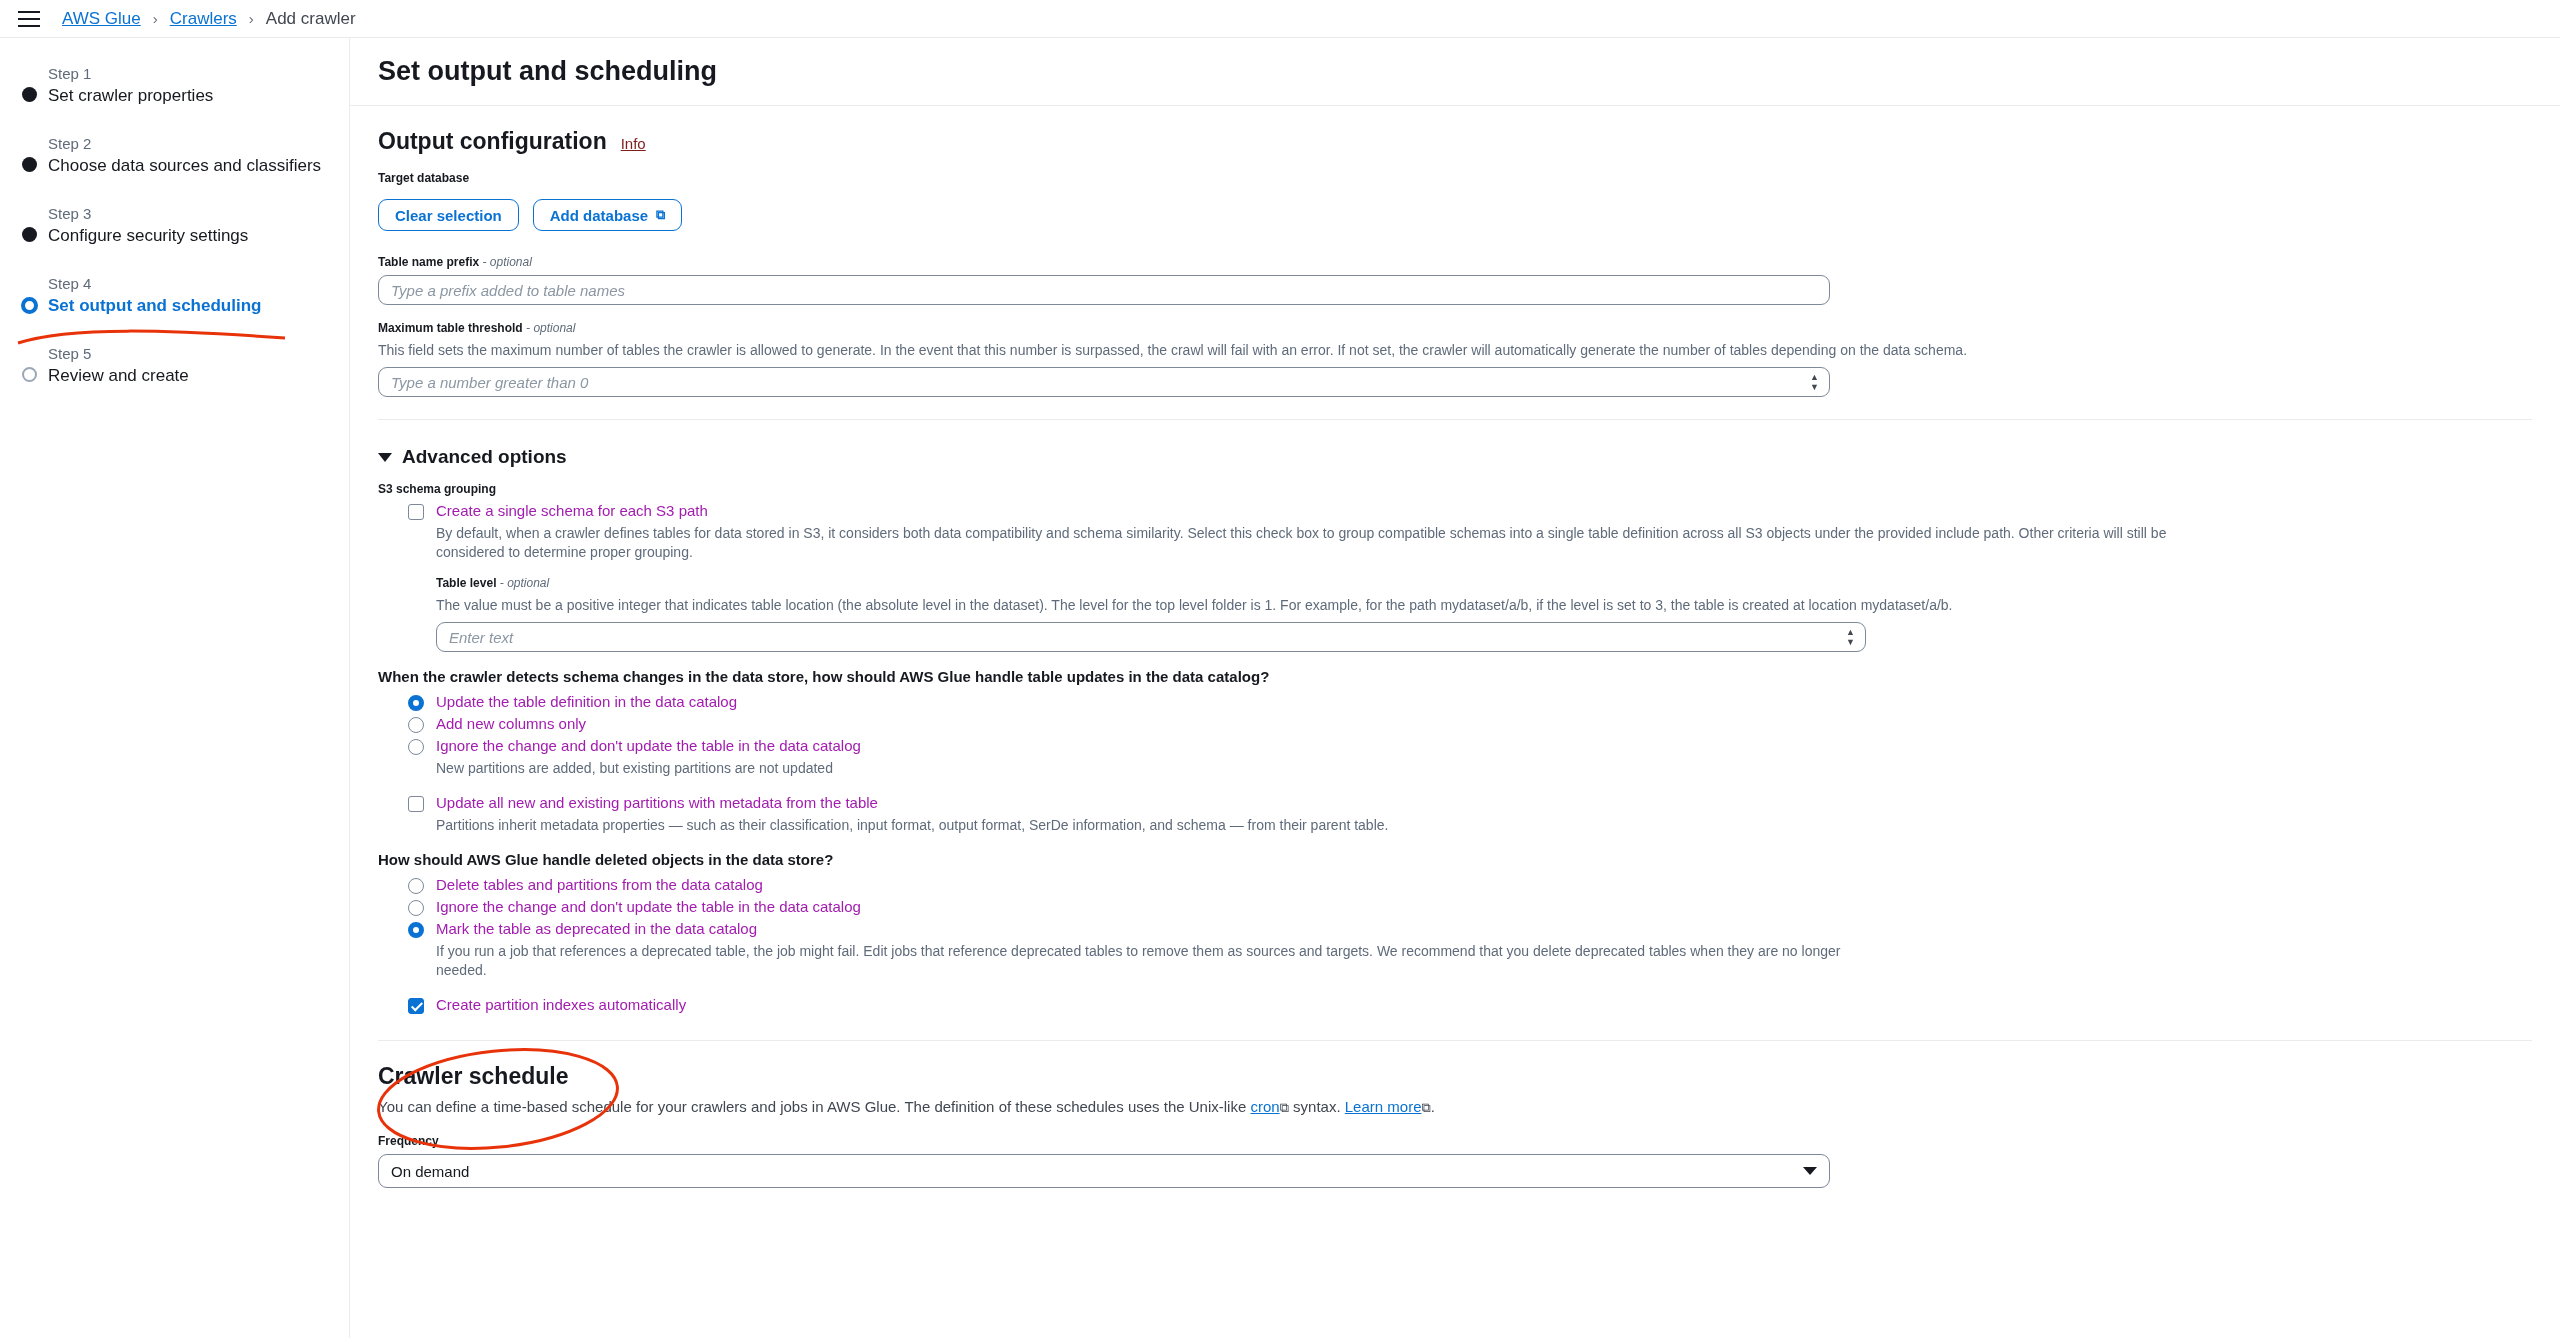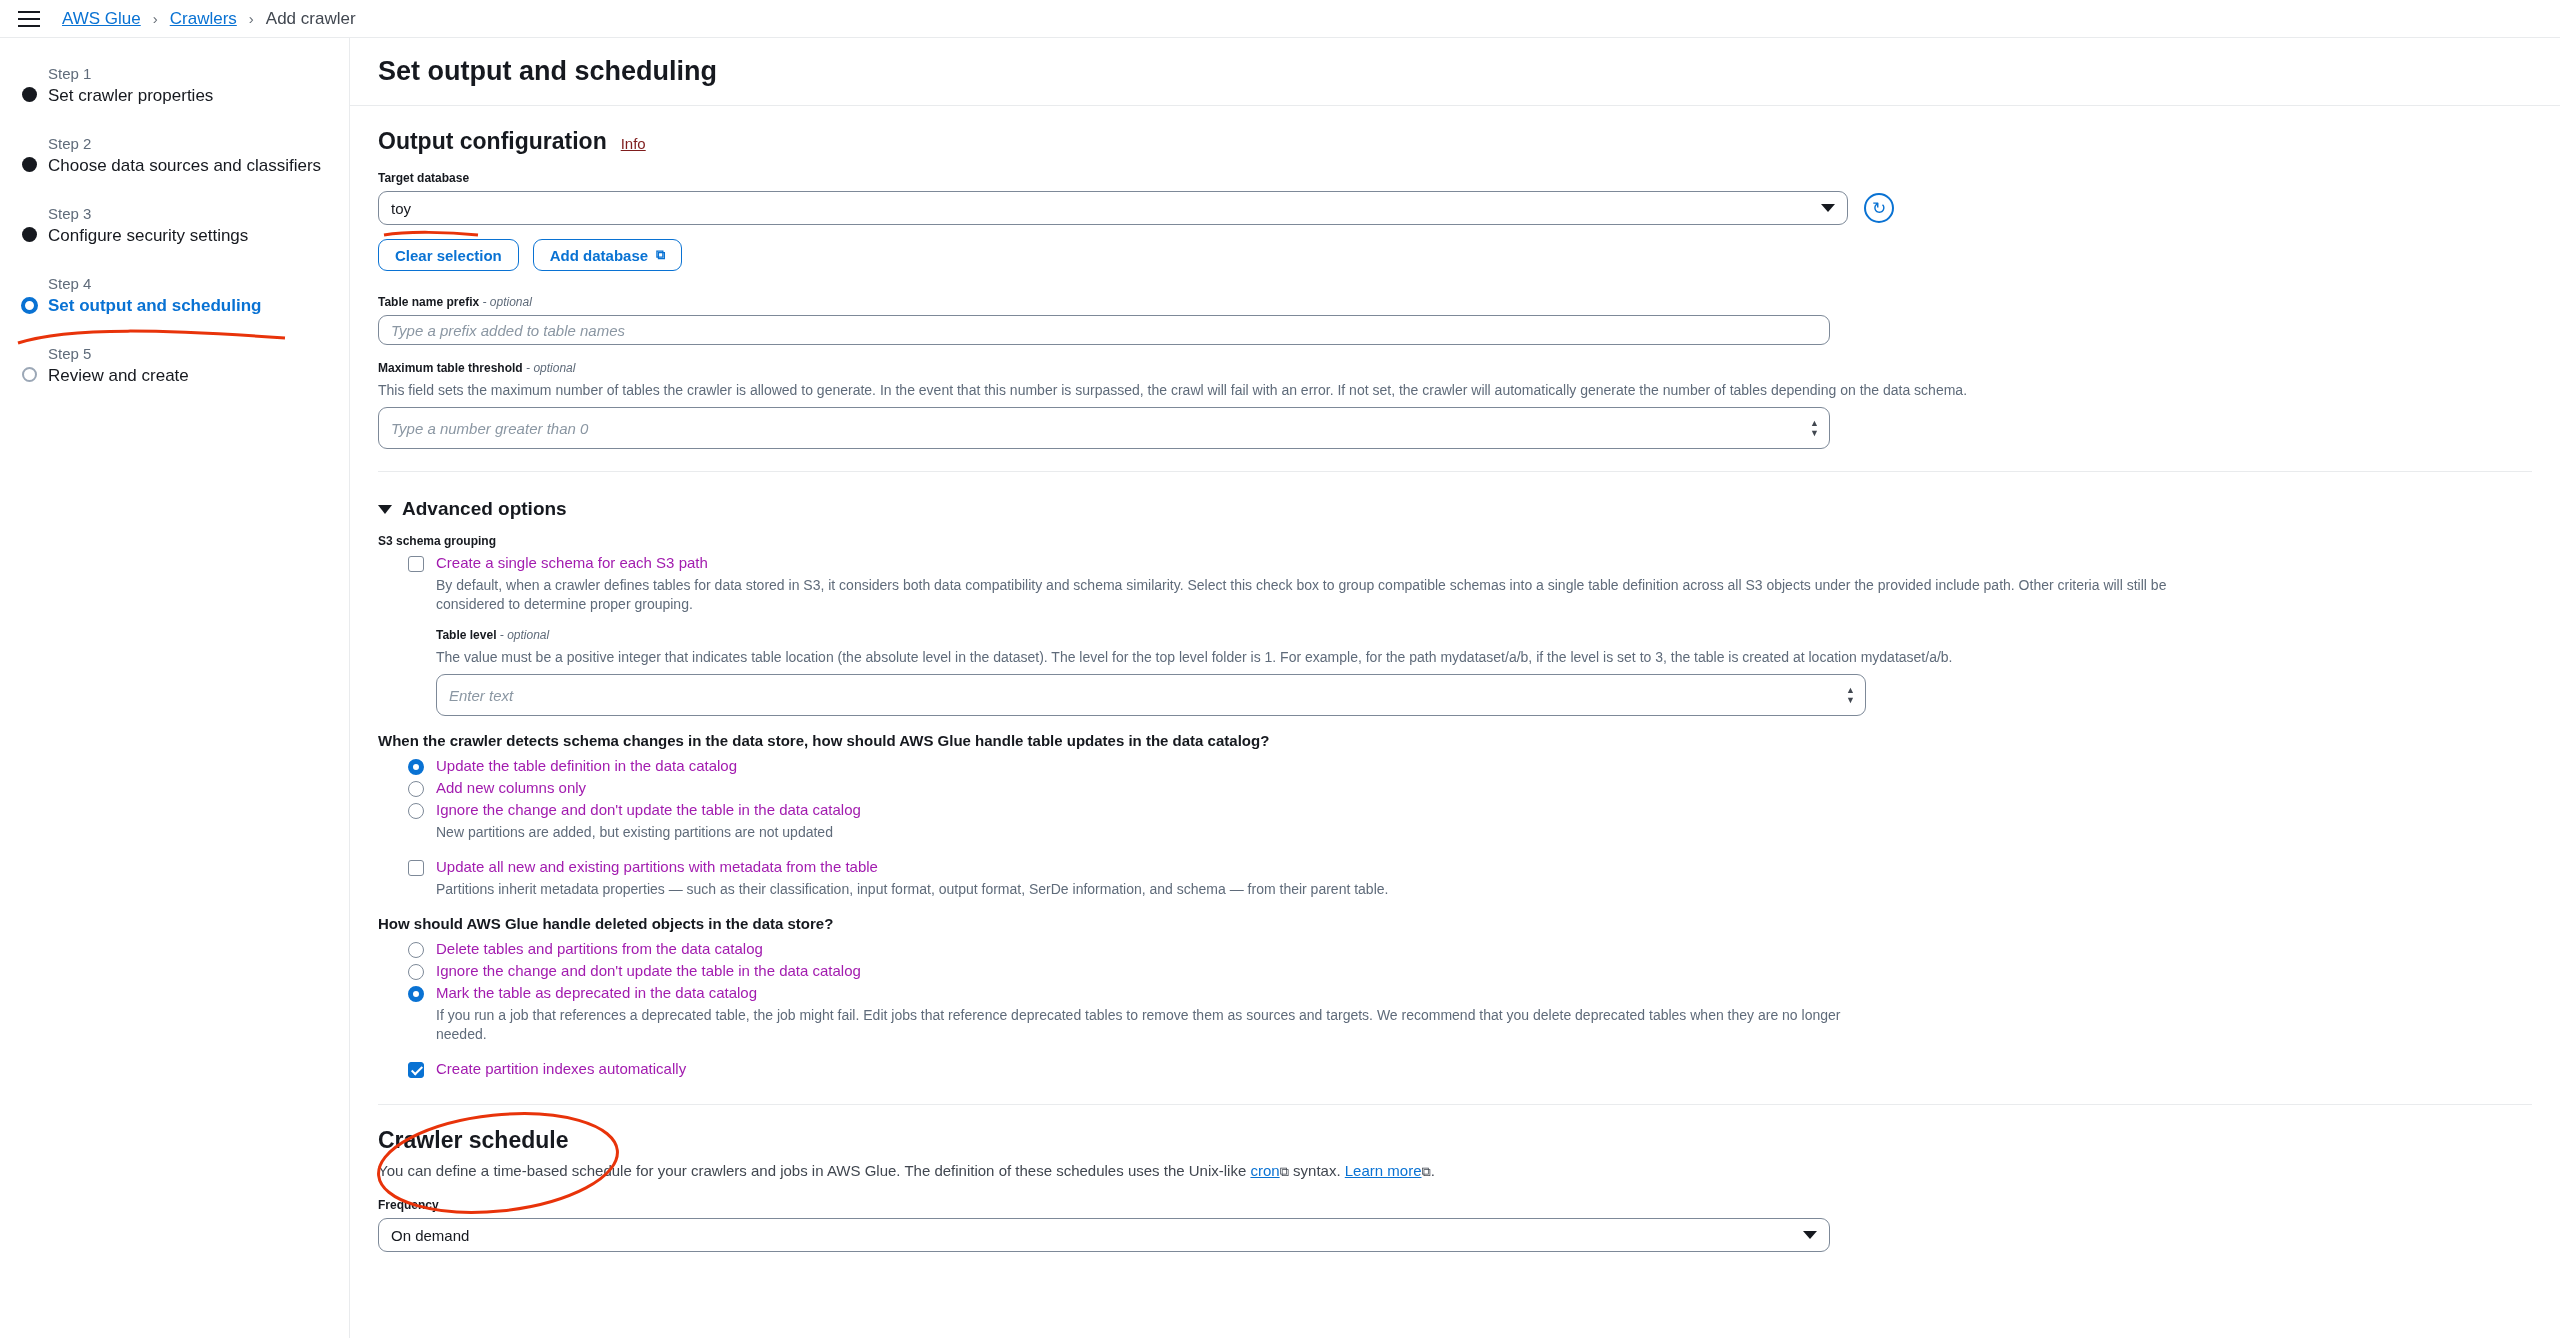--- a/index.html
+++ b/index.html
@@ -142,21 +142,21 @@
     border: 1px solid #7d8998;
     border-radius: 9px;
     padding: 0 12px;
     font-size: 15px;
     font-style: italic;
     color: #8b97a3;
     display: flex; align-items: center;
     background: #fff;
   }
   .numinput {
-    width: 1452px; height: 42px;
+    width: 1452px; height: 30px;
     border: 1px solid #7d8998;
     border-radius: 9px;
     padding: 0 12px;
     font-size: 15px;
     font-style: italic;
     color: #8b97a3;
     display: flex; align-items: center;
     position: relative;
     background: #fff;
   }
@@ -281,30 +281,20 @@
   <div class="content">
     <div class="page-title">Set output and scheduling</div>
 
     <div class="panel">
       <div class="sec-head">
         <span class="sec-title">Output configuration</span>
         <span class="info-link">Info</span>
       </div>
 
       <div class="field-label">Target database</div>
-      <div class="select-row" style="position:relative;">
-        <div class="select">
-          <span>toy</span>
-          <span class="caret"></span>
-        </div>
-        <div class="refresh-btn">↻</div>
-        <svg class="annot" style="left:0; top:0; width:300px; height:60px;">
-          <path d="M 6 44 C 30 40, 70 41, 100 44" stroke="#e8330a" stroke-width="3" fill="none"></path>
-        </svg>
-      </div>
 
       <div class="btn-row">
         <div class="btn">
           <span>Clear selection</span>
         </div>
         <div class="btn">
           <span>Add database</span>
           <span class="ext-icon">⧉</span>
         </div>
       </div>

